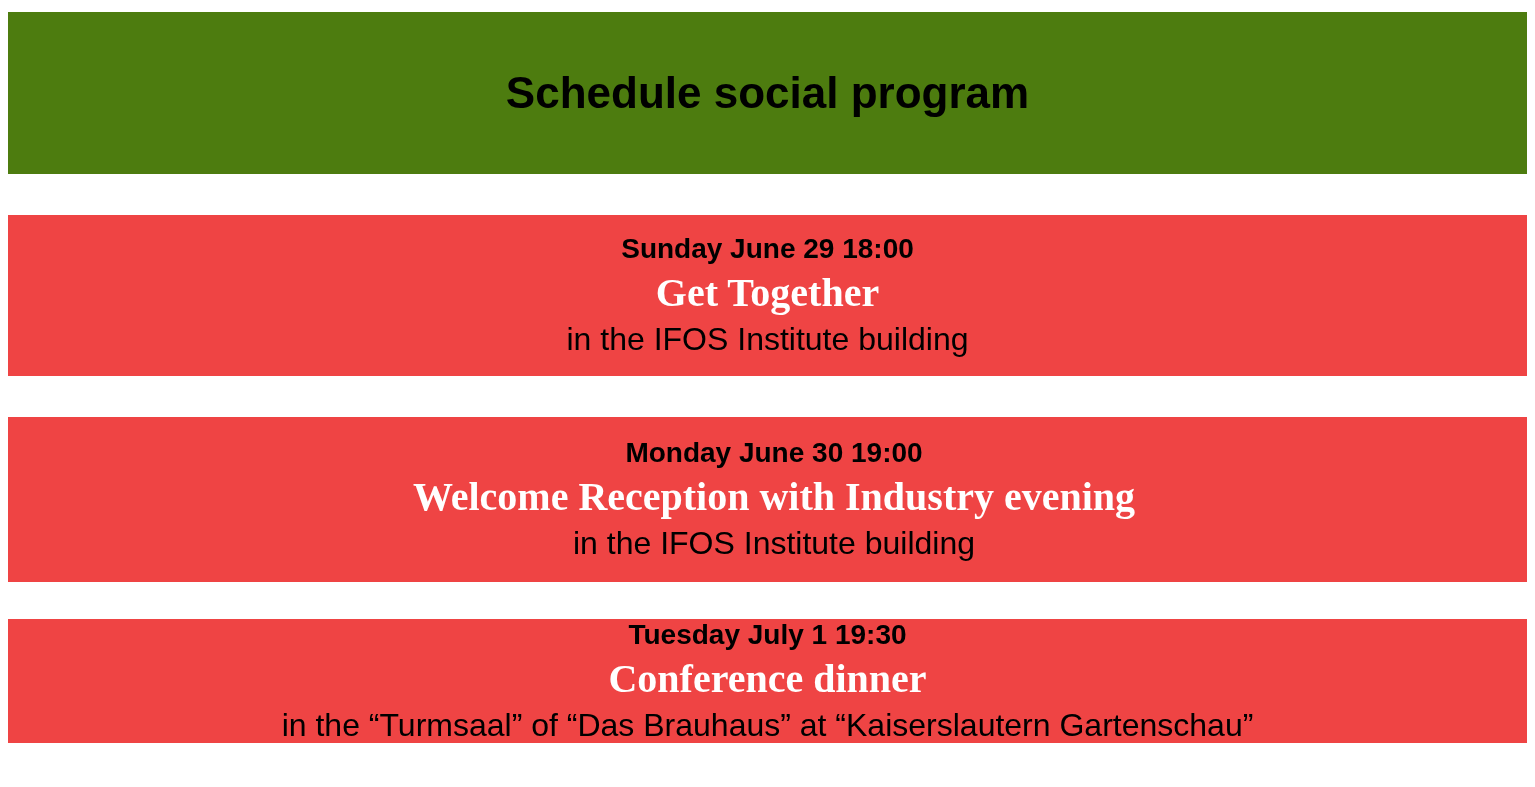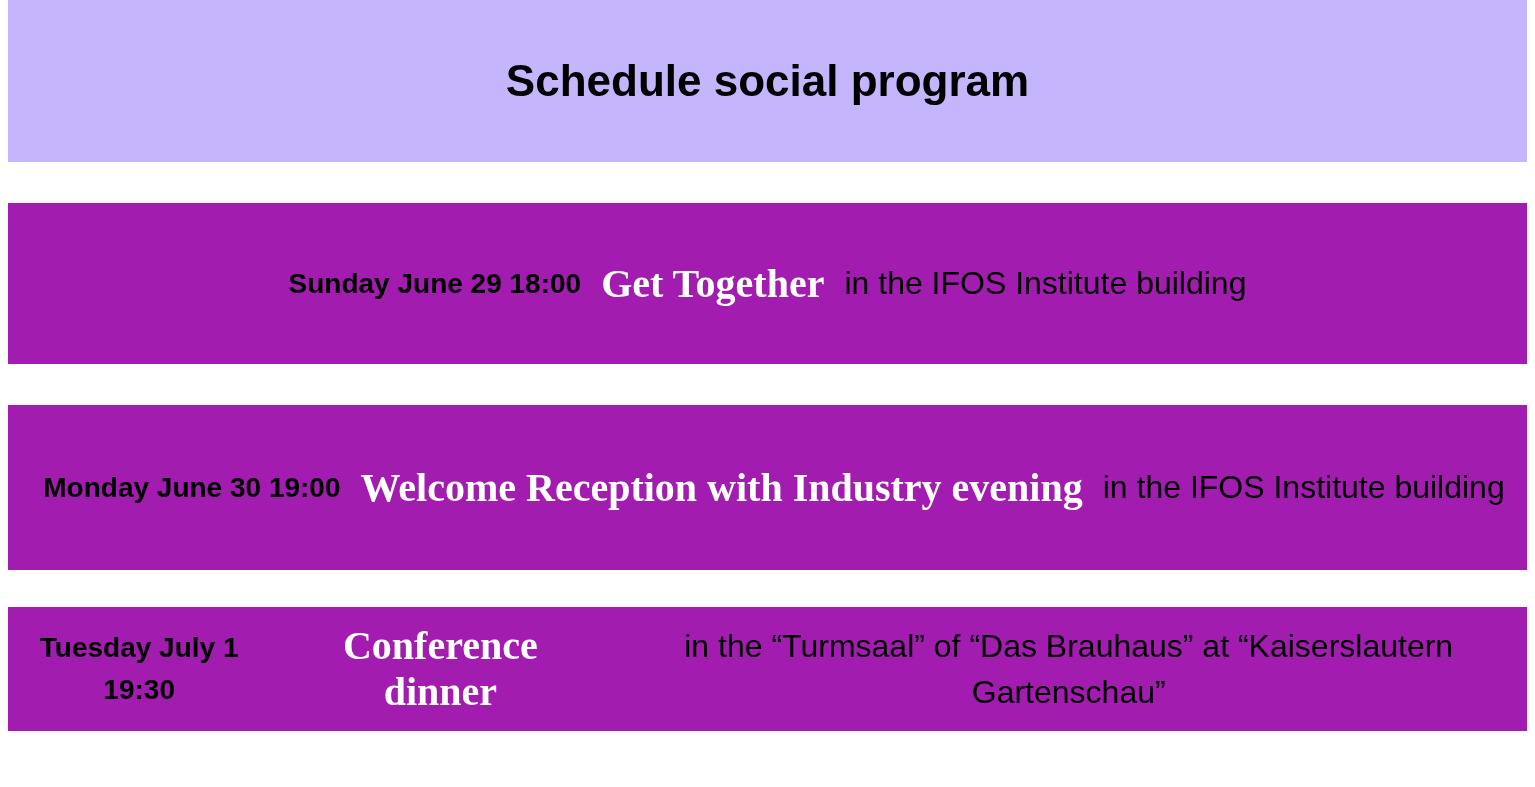--- a/index.html
+++ b/index.html
@@ -5,42 +5,41 @@
   html, body {
     margin: 0;
     padding: 0;
     background: #ffffff;
     width: 1535px;
     height: 787px;
     font-family: "Liberation Sans", sans-serif;
     overflow: hidden;
   }
   .banner {
-    margin: 0 8px 0 8px;
+    margin: 12px 8px 0 8px;
     height: 162px;
-    background: #c4b5fd;
+    background: #4d7c0f;
     display: flex;
     align-items: center;
     justify-content: center;
   }
   .page-title {
     font-size: 44px;
     font-weight: bold;
     color: #000000;
     letter-spacing: 0px;
   }
   .event-card {
     margin: 41px 8px 0 8px;
-    background: #a21caf;
+    background: #ef4444;
     display: flex;
-    flex-direction: row;
+    flex-direction: column;
     align-items: center;
     justify-content: center;
     text-align: center;
-    gap: 20px;
   }
   .event-card.card-1 { height: 161px; }
   .event-card.card-2 { height: 165px; margin-top: 41px; padding-left: 13px; }
   .event-card.card-3 { height: 124px; margin-top: 37px; }
   .event-date {
     font-size: 28px;
     font-weight: bold;
     color: #000000;
     line-height: 1.5;
   }

